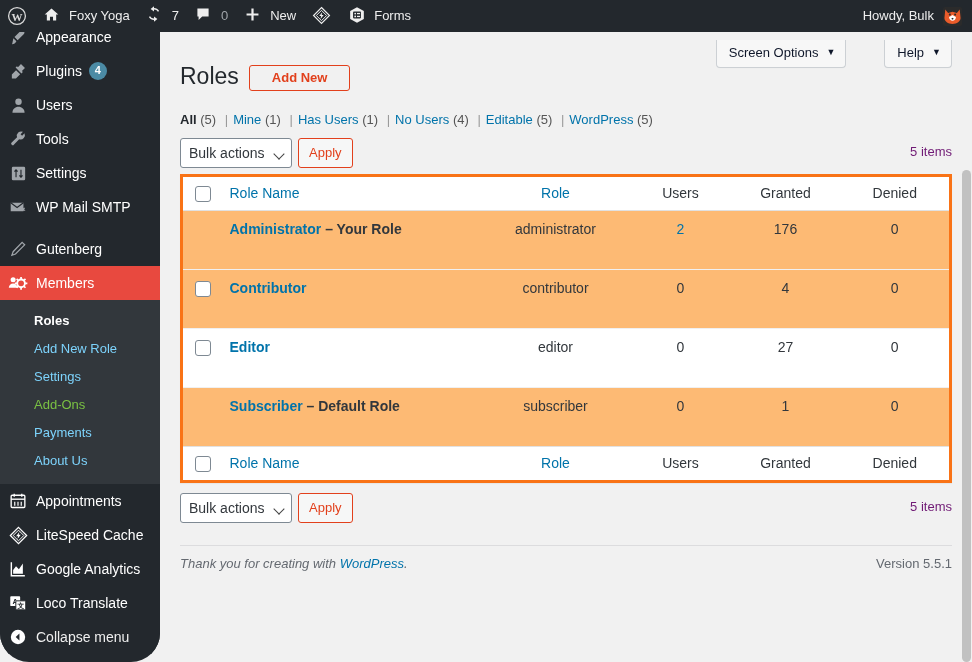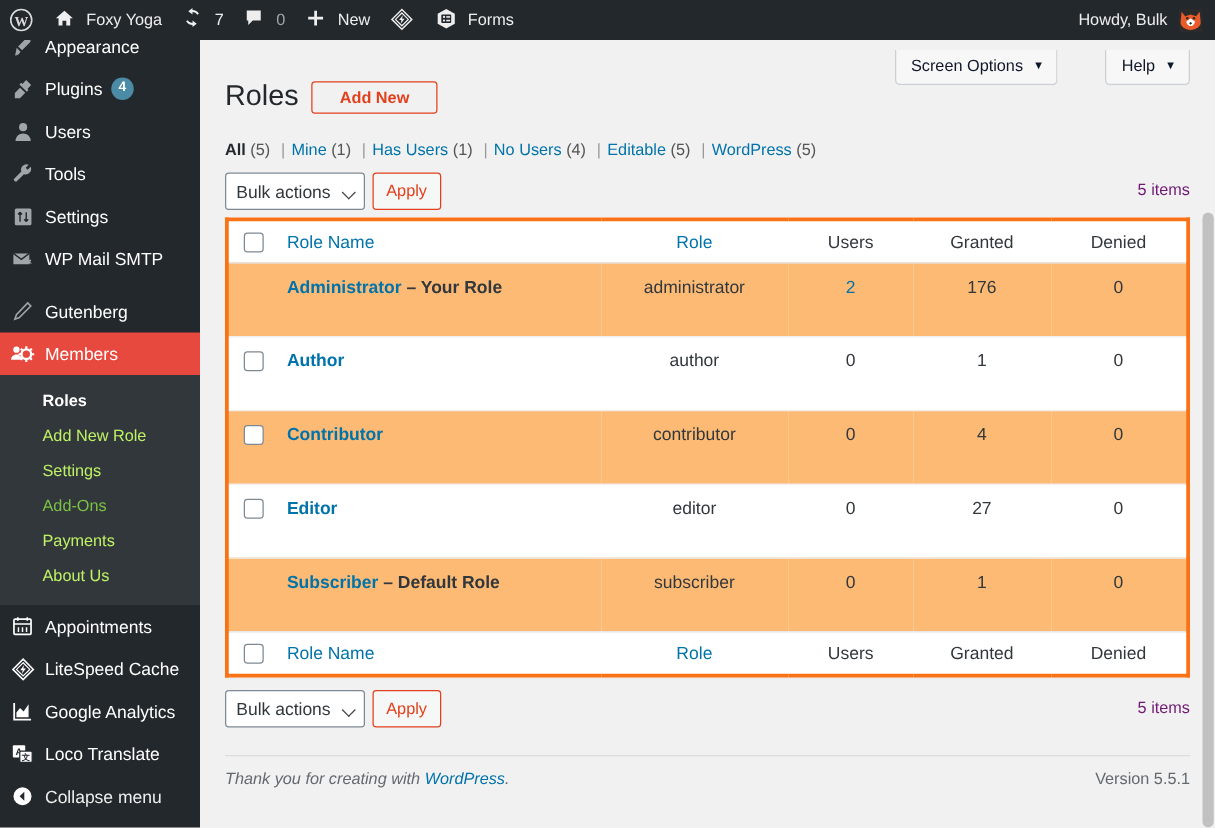--- a/index.html
+++ b/index.html
@@ -41,20 +41,21 @@
   }
 
   
   #adminmenu {
     position: absolute; top: 0; left: 0;
     width: 160px; height: 662px;
     background: #23282d;
     font-size: 14px;
     overflow: hidden;
     z-index: 40;
+    border-radius: 29px;
   }
   .menu-scroll { position: absolute; top: -12px; left: 0; width: 160px; }
   .menu-top {
     height: 32px;
   }
   .menu-item {
     display: flex; align-items: center;
     height: 34px;
     color: #ffffff;
     padding-left: 0px;
@@ -90,21 +91,21 @@
     border-radius: 9px;
     text-align: center;
     padding: 0 5px;
     font-weight: 600;
   }
   .submenu { background: #32373c; padding: 7px 0 9px 0; }
   .submenu .sub-item {
     display: block;
     padding: 6px 0 6px 34px;
     font-size: 13px;
-    color: #bef264;
+    color: #7dd3fc;
     line-height: 16px;
   }
   .submenu .sub-item.current { color: #fff; font-weight: 600; }
   .submenu .sub-item.highlight { color: #7ac143; }
   .menu-lower { background: #23282d; }
   .collapse-item { color: #eee; }
 
   
   #wpbody {
     position: absolute;
@@ -618,31 +619,20 @@
       <tbody>
         <tr class="alternate">
           <td class="col-cb"></td>
           <td class="col-name">
             <a class="role-link">Administrator</a>
             <span class="role-note">– Your Role</span>
           </td>
           <td class="col-role"><span>administrator</span></td>
           <td class="col-users"><a class="users-link">2</a></td>
           <td class="col-granted">176</td>
-          <td class="col-denied">0</td>
-        </tr>
-        <tr>
-          <td class="col-cb"><input type="checkbox" class="cb" style=""></td>
-          <td class="col-name">
-            <a class="role-link">Author</a>
-            <span class="role-note"></span>
-          </td>
-          <td class="col-role"><span>author</span></td>
-          <td class="col-users">0</td>
-          <td class="col-granted">1</td>
           <td class="col-denied">0</td>
         </tr>
         <tr class="alternate">
           <td class="col-cb"><input type="checkbox" class="cb" style=""></td>
           <td class="col-name">
             <a class="role-link">Contributor</a>
             <span class="role-note"></span>
           </td>
           <td class="col-role"><span>contributor</span></td>
           <td class="col-users">0</td>

